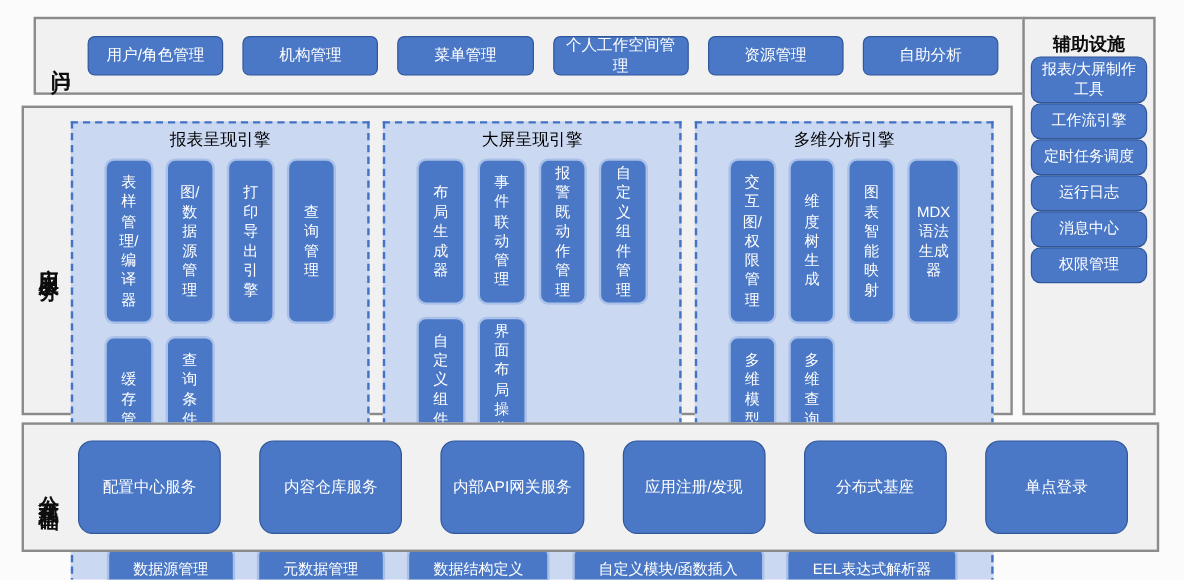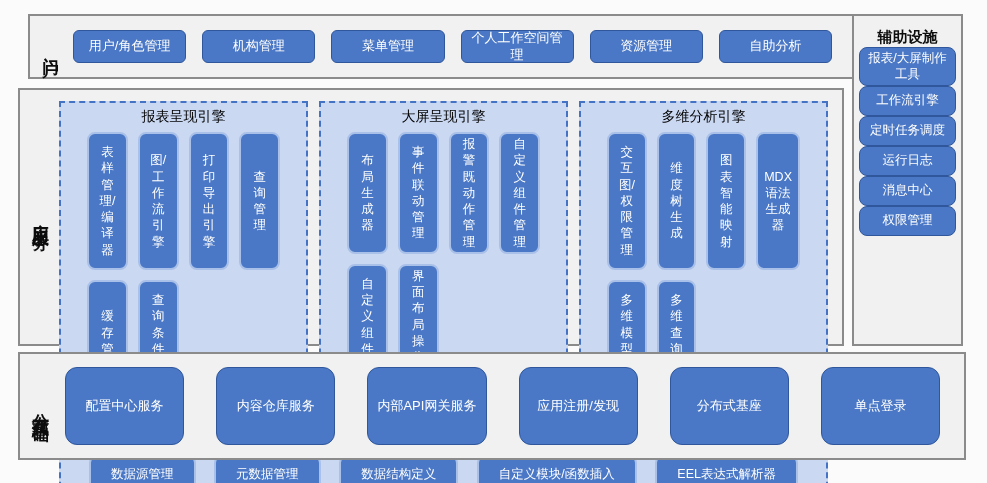--- a/index.html
+++ b/index.html
@@ -92,21 +92,21 @@
 
   <section class="panel" id="app">
     <div class="v-label">应用服务</div>
     <div class="app-content">
       <div class="engines-row">
 
         <div class="blue-box engine-box">
           <div class="box-title">报表呈现引擎</div>
           <div class="engine-grid">
             <div class="btn">表样管理/编译器</div>
-            <div class="btn">图/工作流引擎</div>
+            <div class="btn">图/数据源管理</div>
             <div class="btn">打印导出引擎</div>
             <div class="btn">查询管理</div>
             <div class="btn">缓存管理</div>
             <div class="btn">查询条件管理</div>
           </div>
         </div>
 
         <div class="blue-box engine-box">
           <div class="box-title">大屏呈现引擎</div>
           <div class="engine-grid">

